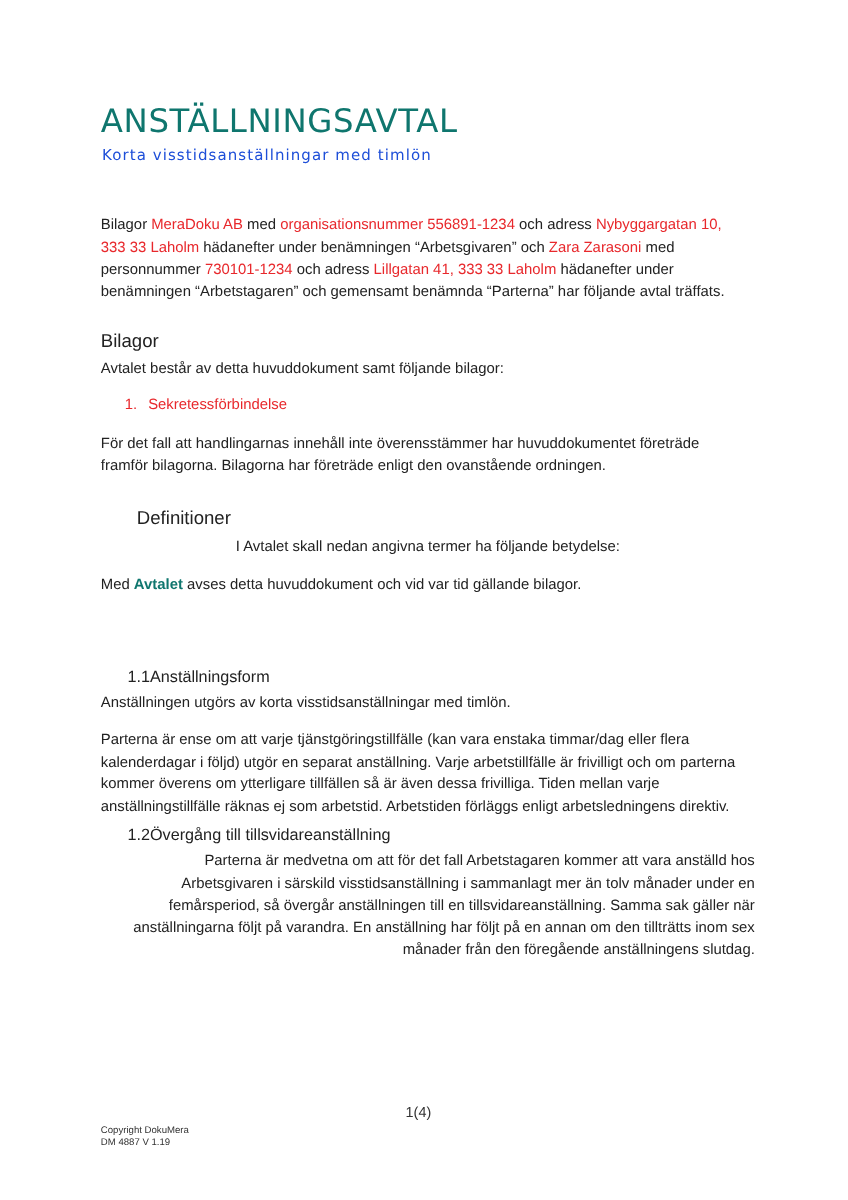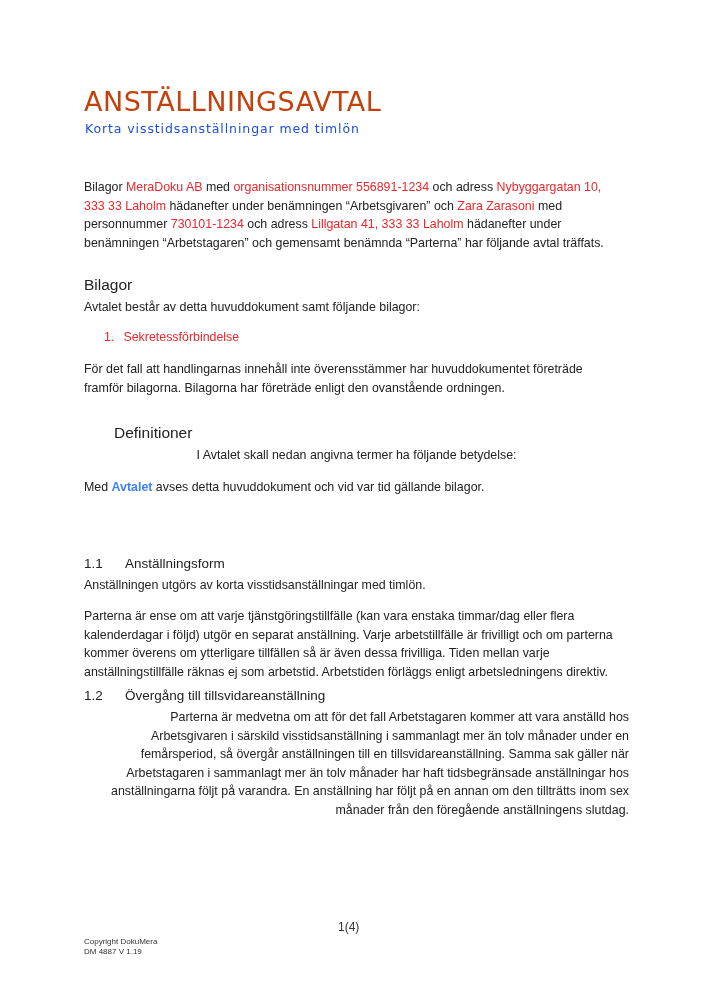--- a/index.html
+++ b/index.html
@@ -5,41 +5,41 @@
     html, body { margin: 0; padding: 0; background: #ffffff; }
     body {
       width: 707px; height: 1000px; position: relative; overflow: hidden;
       font-family: "Liberation Sans", "DejaVu Sans", sans-serif;
       color: #1a1a1a;
     }
     .page { position: absolute; left: 0; top: 0; width: 707px; height: 1000px; }
     .abs { position: absolute; }
     .title {
       left: 84px; top: 86px; font-size: 27px; letter-spacing: 0.5px;
-      font-family: "DejaVu Sans", sans-serif; font-weight: normal; color: #c2410c;
+      font-family: "DejaVu Sans", sans-serif; font-weight: normal; color: #0f766e;
       margin: 0;
     }
     .subtitle {
       left: 85px; top: 121px; font-size: 12.5px; letter-spacing: 0.9px; color: #1d4ed8;
       font-family: "DejaVu Sans", sans-serif;
     }
     .para {
       left: 84px; width: 545px; font-size: 12.4px; line-height: 18.6px; color: #222;
     }
     .red { color: #e8282c; }
     .h2 { left: 84px; font-size: 15.5px; color: #222; }
     .h1num { font-size: 16.5px; color: #222; left: 84px; }
     .h3 { left: 84px; font-size: 13.5px; color: #222; }
-    .h3 .num { display: inline-block; width: 41px; }
+    .h3 .num { display: inline-block; width: 41px; text-align: right; }
     .h1num .num { display: inline-block; width: 22px; }
     .list-item { left: 104px; font-size: 12.4px; }
     .list-item .num { display: inline-block; width: 16px; }
     .footer { left: 84px; font-size: 8px; line-height: 10px; color: #333; }
     .pagenum { left: 338px; top: 920px; font-size: 12px; color: #333; }
-    b { font-weight: bold; color: #3b82f6; text-align: center; }
+    b { font-weight: bold; color: #0f766e; text-align: center; }
   </style>
 </head>
 <body>
 
 <div class="page">
 
   <h1 class="abs title">ANSTÄLLNINGSAVTAL</h1>
   <div class="abs subtitle">Korta visstidsanställningar med timlön</div>
 
   <div class="abs para" style="top:178px;">
@@ -84,21 +84,20 @@
     <div>anställningstillfälle räknas ej som arbetstid. Arbetstiden förläggs enligt arbetsledningens direktiv.</div>
   </div>
 
   <div class="abs h3" style="top:688px;">
     <span class="num">1.2</span><span>Övergång till tillsvidareanställning</span>
   </div>
   <div class="abs para" style="top:708px;text-align:right;">
     <div>Parterna är medvetna om att för det fall Arbetstagaren kommer att vara anställd hos</div>
     <div>Arbetsgivaren i särskild visstidsanställning i sammanlagt mer än tolv månader under en</div>
     <div>femårsperiod, så övergår anställningen till en tillsvidareanställning. Samma sak gäller när</div>
-    <div>Arbetstagaren i sammanlagt mer än tolv månader har haft tidsbegränsade anställningar hos</div>
     <div>anställningarna följt på varandra. En anställning har följt på en annan om den tillträtts inom sex</div>
     <div>månader från den föregående anställningens slutdag.</div>
   </div>
 
   <div class="abs pagenum">1(4)</div>
   <div class="abs footer" style="top:937px;">Copyright DokuMera</div>
   <div class="abs footer" style="top:947px;">DM 4887 V 1.19</div>
 
 </div>
 

